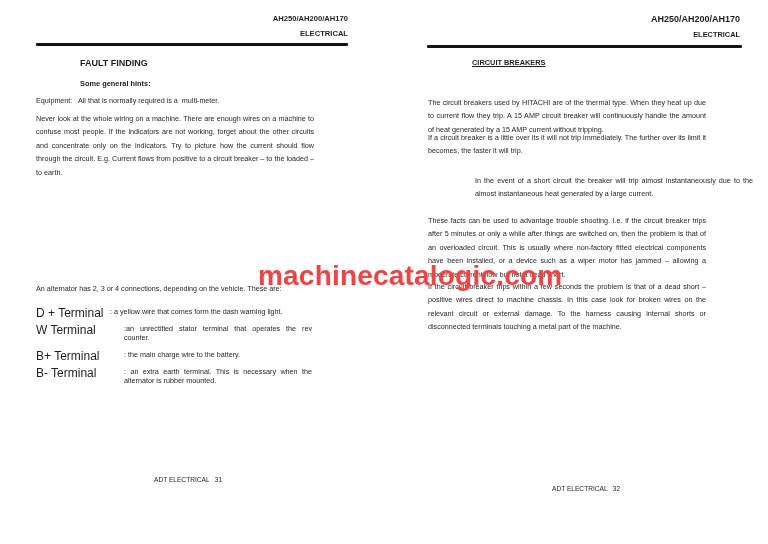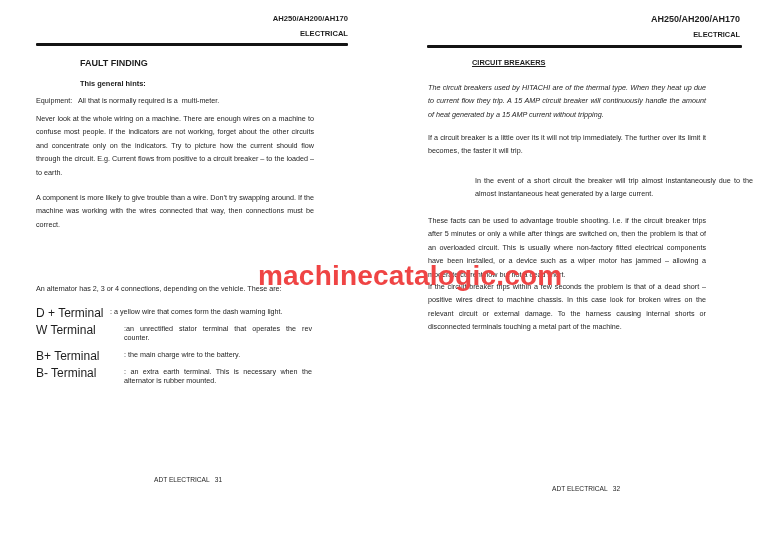--- a/index.html
+++ b/index.html
@@ -25,25 +25,24 @@
 </style>
 </head>
 <body>
 
 <div class="page" id="page-left">
   <div class="hdr-model" style="left:200px; top:14px; width:148px; font-size:7.6px;">AH250/AH200/AH170</div>
   <div class="hdr-sec" style="left:200px; top:29px; width:148px; font-size:7.6px;">ELECTRICAL</div>
   <div class="rule" style="left:36px; top:43px; width:312px;"></div>
 
   <div class="sec-title" style="left:36px; top:58px; font-size:9px;">FAULT FINDING</div>
-  <div class="sec-title" style="left:36px; top:79px; font-size:7.4px;">This general hints:</div>
+  <div class="sec-title" style="left:36px; top:79px; font-size:7.4px;">Some general hints:</div>
 
   <div class="para" style="left:36px; top:94px; width:278px; white-space:pre;">Equipment:   All that is normally required is a  multi-meter.</div>
   <div class="para" style="left:36px; top:112px; width:278px;">Never look at the whole wiring on a machine.  There are enough wires on a machine to confuse most people.  If the indicators are not working, forget about the other circuits and concentrate only on the indicators.  Try to picture how the current should flow through the circuit.  E.g. Current flows from positive to a circuit breaker – to the loaded – to earth.</div>
-  <div class="para" style="left:36px; top:191px; width:278px;">A component is more likely to give trouble than a wire.  Don’t try swapping around.  If the machine was working with the wires connected that way, then connections must be correct.</div>
   <div class="para" style="left:36px; top:282px; width:290px;">An alternator has 2, 3 or 4 connections, depending on the vehicle. These are:</div>
 
   <div>
     <div class="term-label" style="left:36px; top:306px;">D + Terminal</div>
     <div class="term-desc" style="left:110px; top:307px; width:188px;">: a yellow wire that comes form the dash warning light.</div>
 
     <div class="term-label" style="left:36px; top:323px;">W Terminal</div>
     <div class="term-desc" style="left:124px; top:324px; width:188px;">:an unrectified stator terminal that operates the rev counter.</div>
 
     <div class="term-label" style="left:36px; top:349px;">B+ Terminal</div>
@@ -56,21 +55,21 @@
   <div class="footer" style="left:154px; top:476px; white-space:pre;">ADT ELECTRICAL   31</div>
 </div>
 
 <div class="page" id="page-right">
   <div class="hdr-model" style="left:180px; top:14px; width:176px; font-size:9px;">AH250/AH200/AH170</div>
   <div class="hdr-sec" style="left:180px; top:30px; width:176px; font-size:7.4px;">ELECTRICAL</div>
   <div class="rule" style="left:43px; top:45px; width:315px;"></div>
 
   <div class="sec-title" style="left:44px; top:58px; font-size:7.4px;text-decoration:underline;">CIRCUIT BREAKERS</div>
 
-  <div class="para" style="left:44px; top:81px; width:278px;font-style:italic;">The circuit breakers used by HITACHI are of the thermal type.  When they heat up due to current flow they trip.  A 15 AMP circuit breaker will continuously handle the amount of heat generated by a 15 AMP current without tripping.</div>
+  <div class="para" style="left:44px; top:96px; width:278px;">The circuit breakers used by HITACHI are of the thermal type.  When they heat up due to current flow they trip.  A 15 AMP circuit breaker will continuously handle the amount of heat generated by a 15 AMP current without tripping.</div>
   <div class="para" style="left:44px; top:131px; width:278px;">If a circuit breaker is a little over its it will not trip immediately.  The further over its limit it becomes, the faster it will trip.</div>
   <div class="para" style="left:44px; top:174px; width:278px;margin-left:47px;">In the event of a short circuit the breaker will trip almost instantaneously due to the almost instantaneous heat generated by a large current.</div>
   <div class="para" style="left:44px; top:214px; width:278px;">These facts can be used to advantage trouble shooting.  I.e. if the circuit breaker trips after 5 minutes or only a while after things are switched on, then the problem is that of an overloaded circuit.  This is usually where non-factory fitted electrical components have been installed, or a device such as a wiper motor has jammed – allowing a moderate current flow but not a dead short.</div>
   <div class="para" style="left:44px; top:280px; width:278px;">If the circuit breaker trips within a few seconds the problem is that of a dead short – positive wires direct to machine chassis.  In this case look for broken wires on the relevant circuit or external damage.  To the harness causing internal shorts or disconnected terminals touching a metal part of the machine.</div>
 
   <div class="footer" style="left:168px; top:485px; white-space:pre;">ADT ELECTRICAL   32</div>
 </div>
 
 <div class="watermark" style="color: #ef4444;">machinecatalogic.com</div>
 

